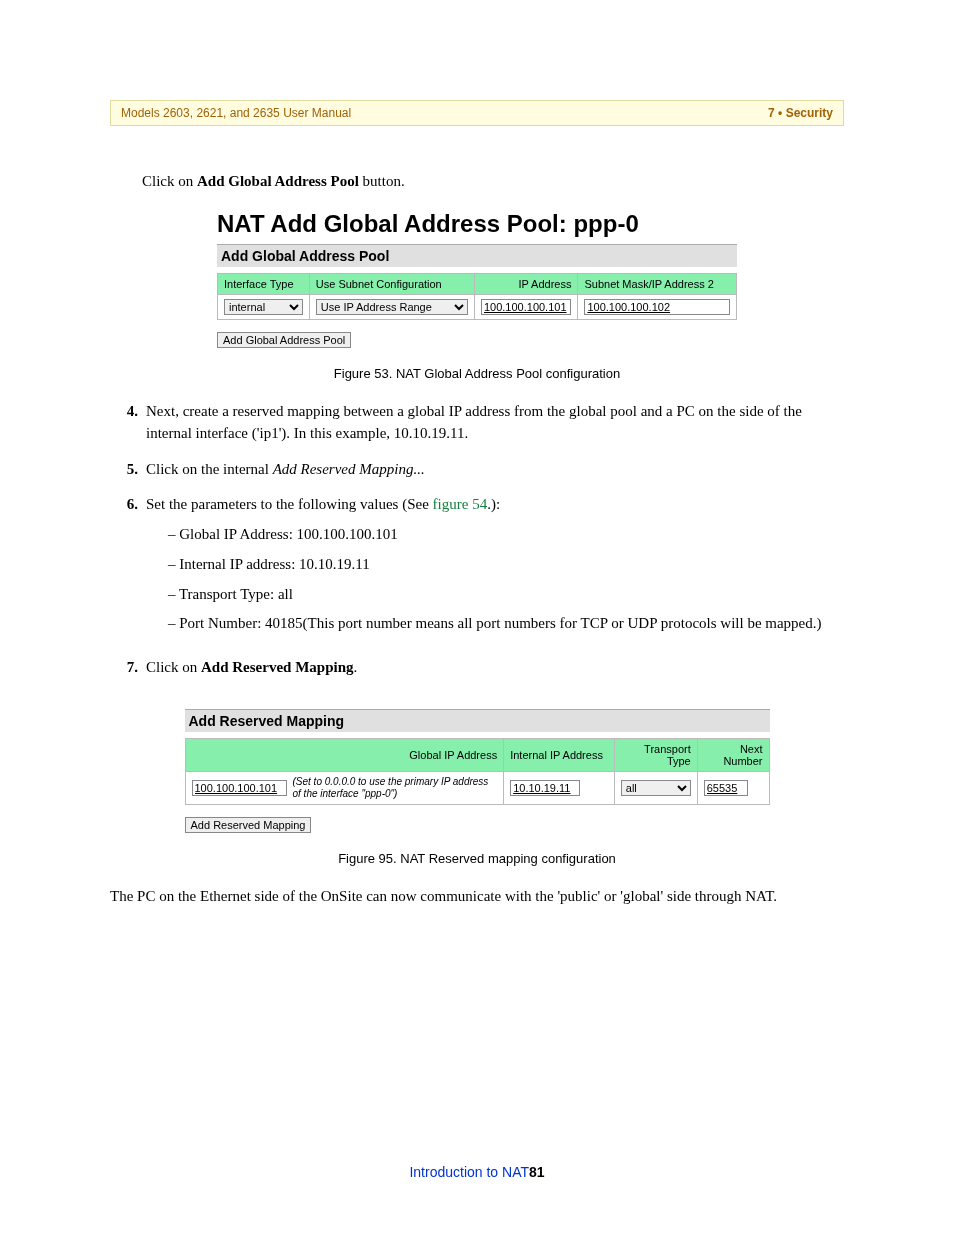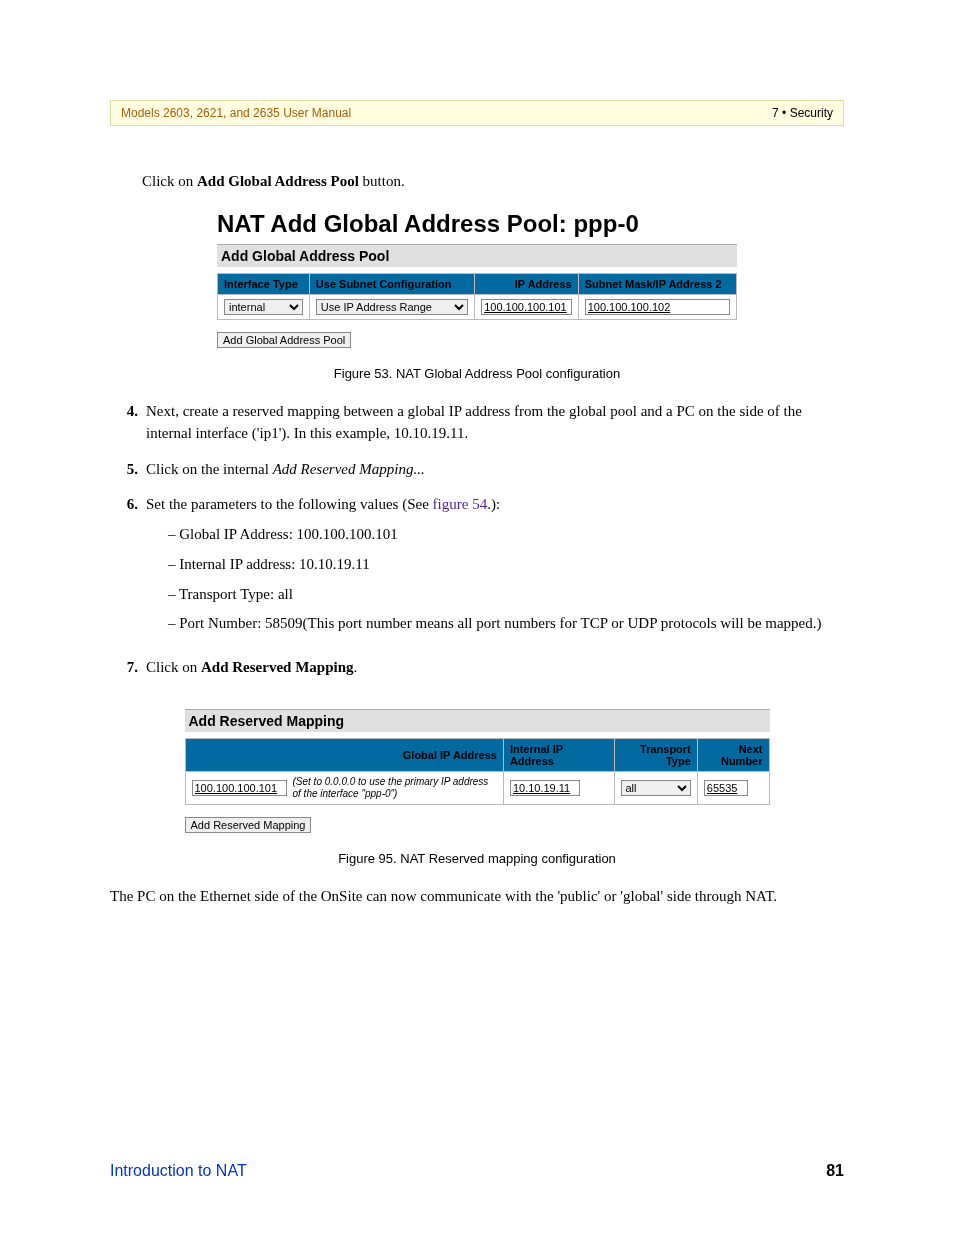--- a/index.html
+++ b/index.html
@@ -22,21 +22,21 @@
     justify-content: space-between;
     align-items: center;
     background: #FFFCE0;
     border: 1px solid #E0DCA0;
     padding: 5px 10px;
     font-family: Verdana, Arial, sans-serif;
     font-size: 12px;
     margin-bottom: 45px;
   }
   .header-left { color: #a16207; }
-  .header-right { color: #000000; font-weight: normal; }
+  .header-right { color: #a16207; font-weight: bold; }
   .body-text { margin: 0 0 18px 32px; line-height: 1.4; }
   .ol-item {
     display: flex;
     margin: 0 0 14px 0;
     line-height: 1.45;
   }
   .ol-num {
     width: 28px;
     flex-shrink: 0;
     font-weight: bold;
@@ -46,21 +46,21 @@
   .ol-body { flex: 1; }
   .sublist {
     margin: 8px 0 8px 22px;
   }
   .sublist-item {
     margin-bottom: 8px;
     line-height: 1.45;
   }
   .italic { font-style: italic; }
   .bold { font-weight: bold; }
-  .figure-link { color: #4c1d95; }
+  .figure-link { color: #15803d; }
   .figure-wrap {
     margin: 8px 0 20px 0;
   }
   .fig-caption {
     text-align: center;
     font-family: Verdana, Arial, sans-serif;
     font-size: 13px;
     margin-top: 18px;
     color: #000;
   }
@@ -97,22 +97,22 @@
     margin-top: 6px;
     font-size: 11px;
   }
   .embed-table th, .embed-table td {
     border: 1px solid #bbb;
     padding: 4px 6px;
     text-align: left;
     vertical-align: middle;
   }
   .embed-table th {
-    background: #0369a1;
-    font-weight: bold;
+    background: #86efac;
+    font-weight: normal;
   }
   .embed-table th.right { text-align: right; }
   .embed-input {
     font-family: Arial, Helvetica, sans-serif;
     font-size: 11px;
     border: 1px solid #888;
     background: #fff;
     padding: 1px 2px;
     width: 100%;
     box-sizing: border-box;
@@ -153,23 +153,23 @@
     font-style: italic;
     font-size: 10px;
     line-height: 1.2;
   }
   .footer {
     position: absolute;
     bottom: 55px;
     left: 110px;
     right: 110px;
     display: flex;
-    justify-content: space-between;
+    justify-content: center;
     font-family: Verdana, Arial, sans-serif;
-    font-size: 16px;
+    font-size: 14px;
   }
   .footer-left { color: #0033cc; }
   .footer-right { font-weight: bold; }
   .closing {
     margin: 20px 0 0 0;
     line-height: 1.45;
   }
 </style>
 </head>
 <body>
@@ -235,21 +235,21 @@
   </div>
 
   <div class="ol-item">
     <div class="ol-num">6.</div>
     <div class="ol-body">
       <span>Set the parameters to the following values (See </span><span class="figure-link">figure 54</span><span>.):</span>
       <div class="sublist">
         <div class="sublist-item">– <span>Global IP Address: 100.100.100.101</span></div>
         <div class="sublist-item">– <span>Internal IP address: 10.10.19.11</span></div>
         <div class="sublist-item">– <span>Transport Type: all</span></div>
-        <div class="sublist-item">– <span>Port Number: 58509(This port number means all port numbers for TCP or UDP protocols will be mapped.)</span></div>
+        <div class="sublist-item">– <span>Port Number: 40185(This port number means all port numbers for TCP or UDP protocols will be mapped.)</span></div>
       </div>
     </div>
   </div>
 
   <div class="ol-item">
     <div class="ol-num">7.</div>
     <div class="ol-body">
       <span>Click on </span><span class="bold">Add Reserved Mapping</span><span>.</span>
     </div>
   </div>

